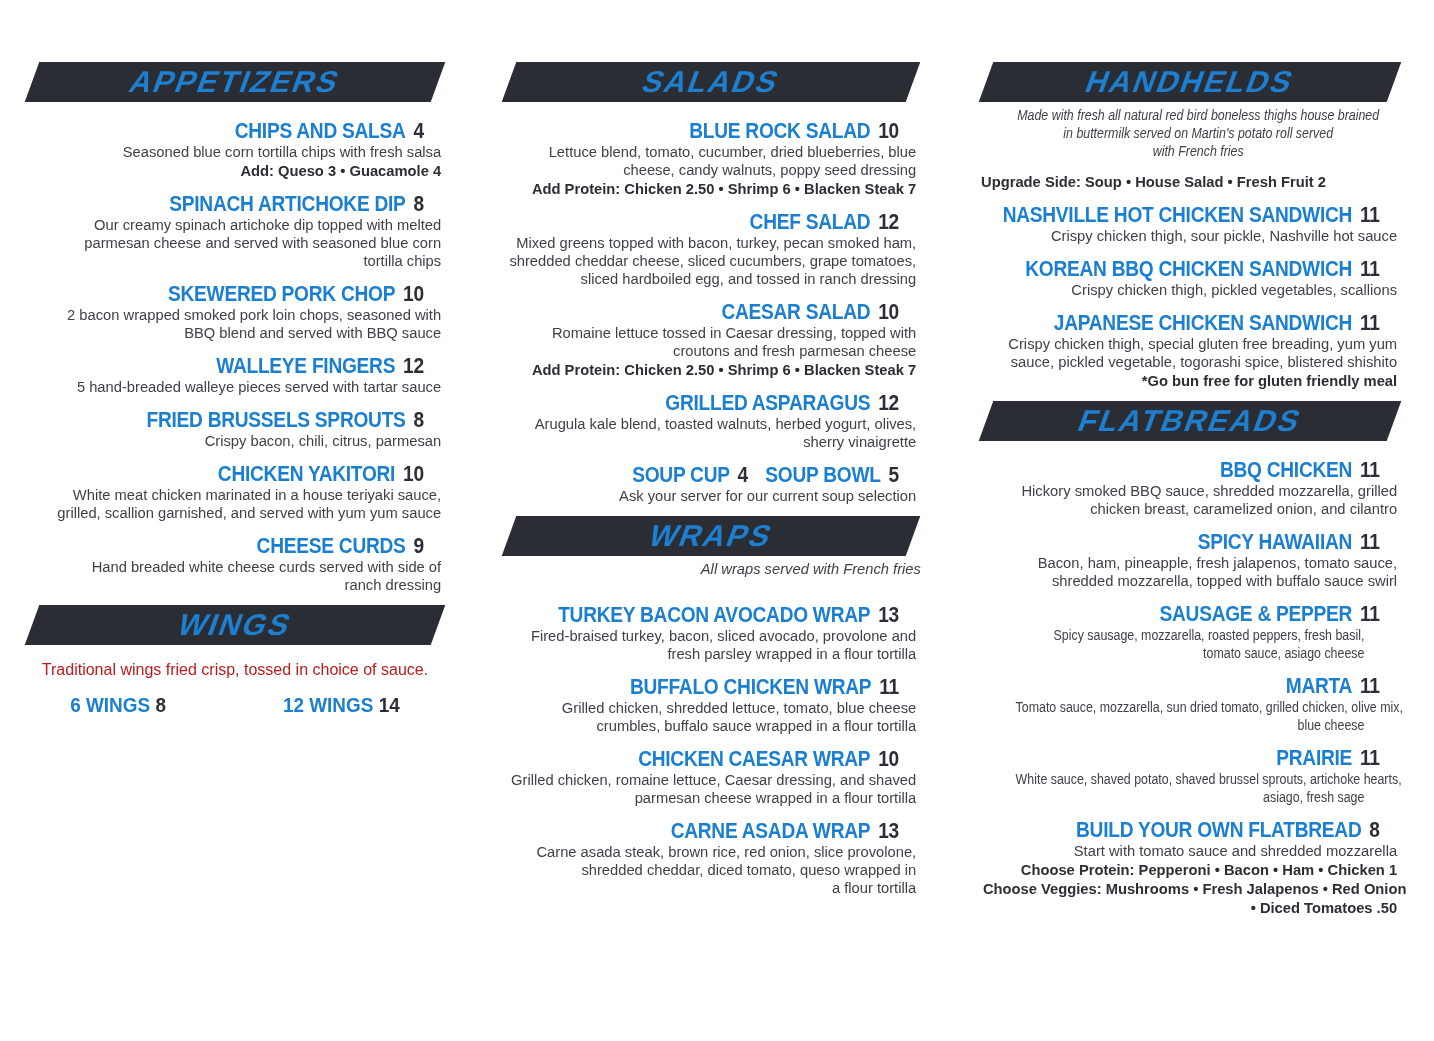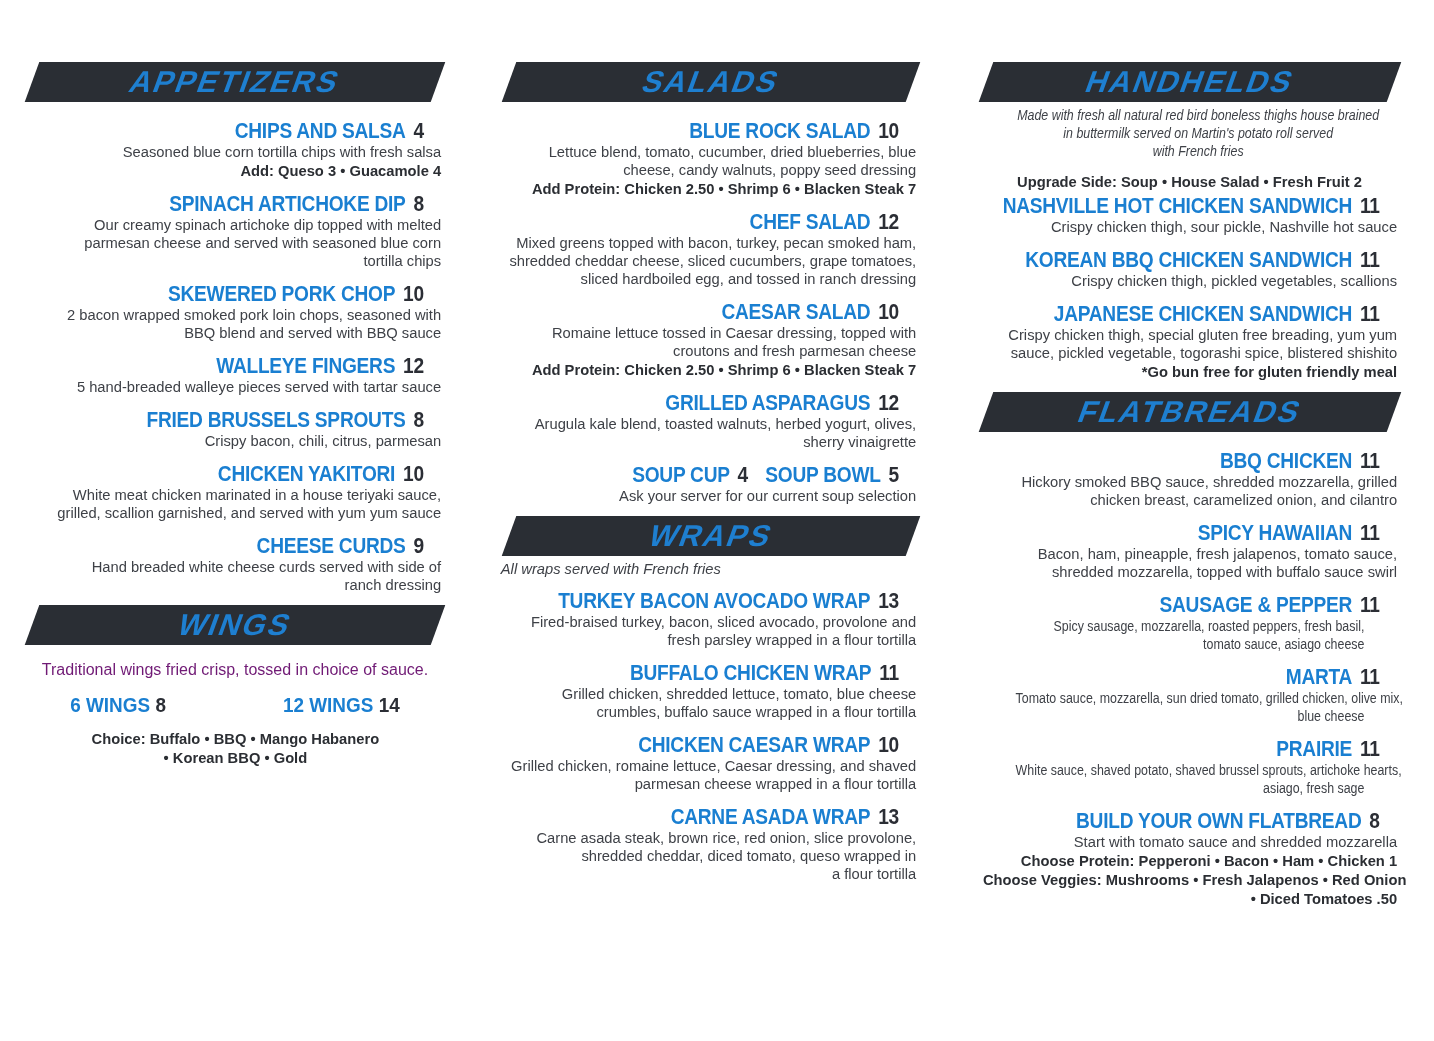--- a/index.html
+++ b/index.html
@@ -33,25 +33,25 @@
     white-space:pre;font-size:15.5px;line-height:18px;color:#3e4147;
     transform:scaleX(0.95);
   }
   .ibold{
     white-space:pre;font-size:15.5px;line-height:19px;font-weight:bold;
     color:#2b2e33;transform:scaleX(0.95);
   }
   .cond{transform:scaleX(0.8);}
   .ital{font-style:italic;}
 
-  .wraps-sub{margin-top:-12px;margin-bottom:10px;text-align:left;}
+  .wraps-sub{margin-top:-12px;margin-bottom:24px;text-align:right;}
   .hand-intro{margin-top:-12px;margin-bottom:12px;text-align:center;}
-  .hand-upgrade{text-align:center;margin-bottom:2px;}
-
-  .wings-intro{text-align:center;font-size:16px;color:#701a75;margin:6px 0 14px;}
+  .hand-upgrade{margin-bottom:11px;}
+
+  .wings-intro{text-align:center;font-size:16px;color:#b91c1c;margin:6px 0 14px;}
   .wings-opts{
     display:flex;justify-content:center;gap:130px;
     font-weight:bold;font-size:21px;margin-bottom:12px;transform:scaleX(0.9);
     white-space:nowrap;
   }
   .wopt-label{color:#1a7fd1;}
   .wopt-price{color:#2b2e35;margin-left:6px;}
   .wings-choice{text-align:center;}
 </style>
 </head>
@@ -109,24 +109,20 @@
     </div>
 
     <div class="banner section-gap">
       <span class="banner-text">WINGS</span>
     </div>
     <div class="wings-intro">Traditional wings fried crisp, tossed in choice of sauce.</div>
     <div class="wings-opts">
       <span><span class="wopt-label">6 WINGS</span><span class="wopt-price">8</span></span>
       <span><span class="wopt-label">12 WINGS</span><span class="wopt-price">14</span></span>
     </div>
-    <div class="wings-choice">
-      <span class="ibold" style="display:inline-block;">Choice: Buffalo • BBQ • Mango Habanero
-• Korean BBQ • Gold</span>
-    </div>
   </div>
 
   <div class="col" id="col-mid">
     <div class="banner">
       <span class="banner-text">SALADS</span>
     </div>
 
     <div class="item">
       <div class="ihead"><span>BLUE ROCK SALAD</span><span class="iprice">10</span></div>
       <div class="idesc">Lettuce blend, tomato, cucumber, dried blueberries, blue

